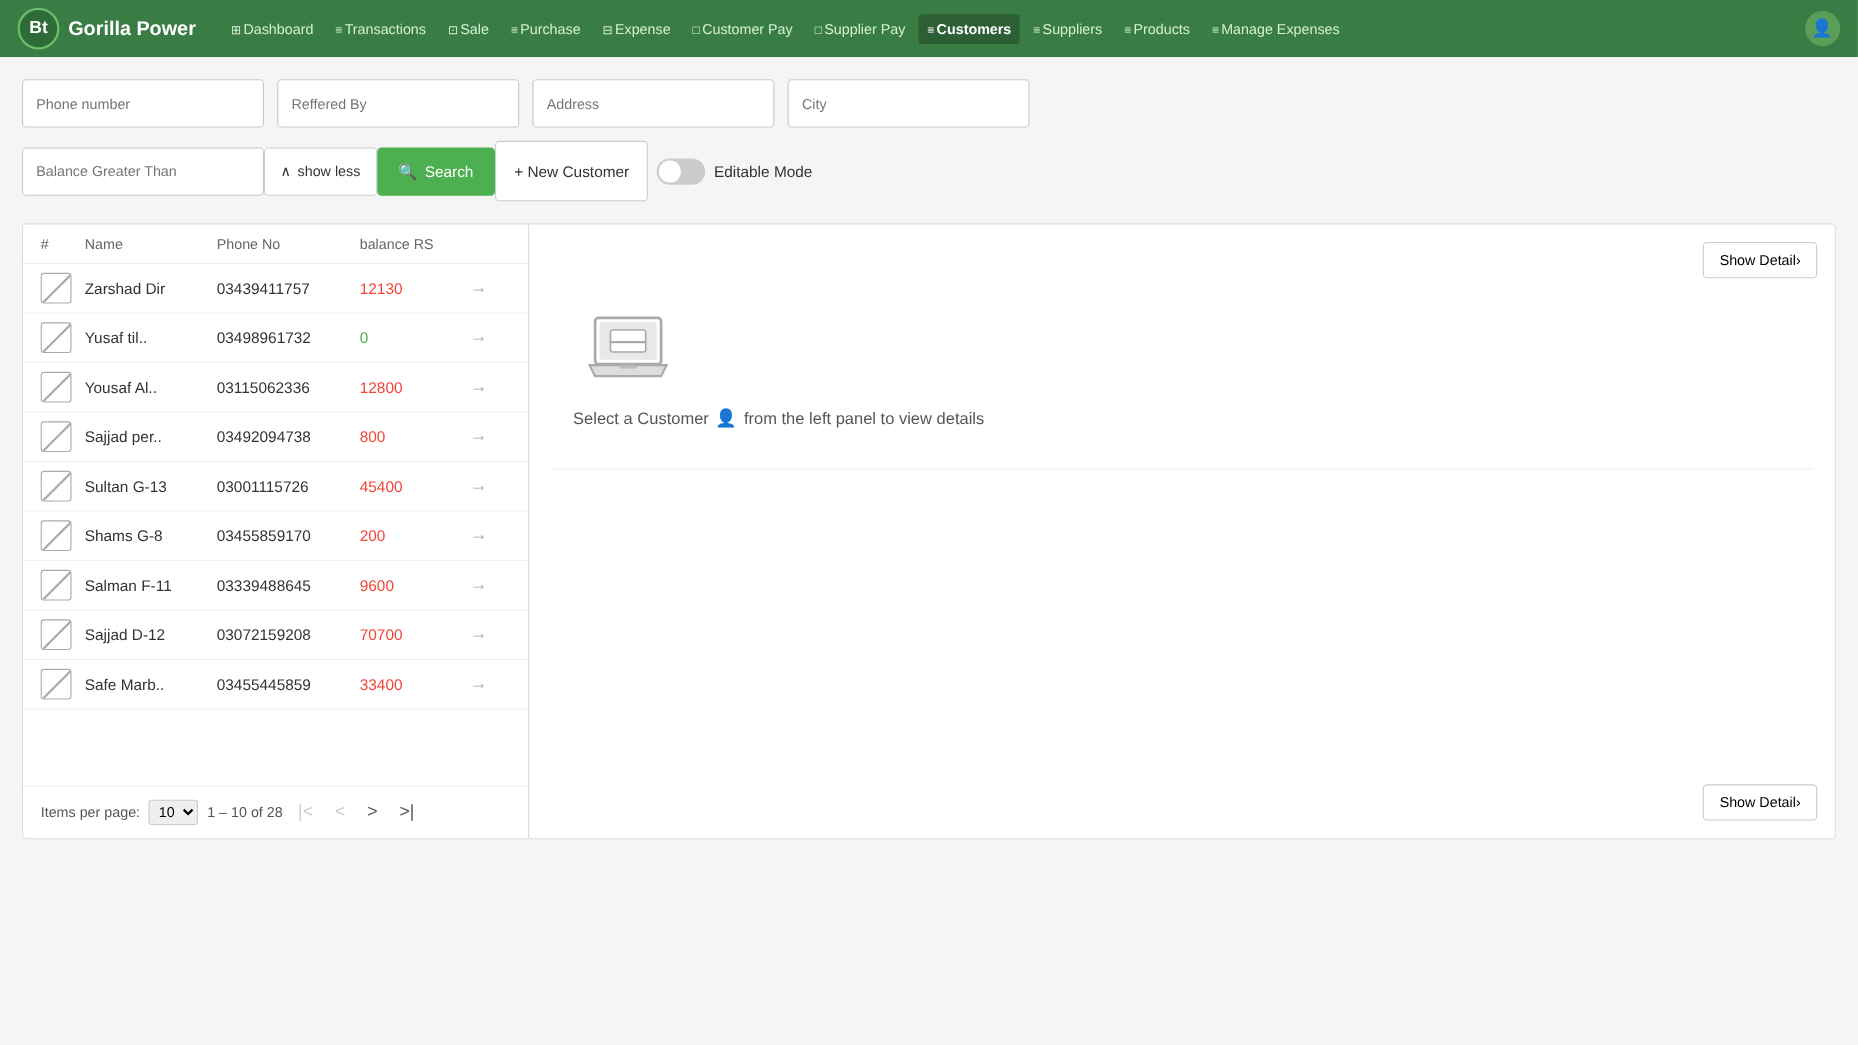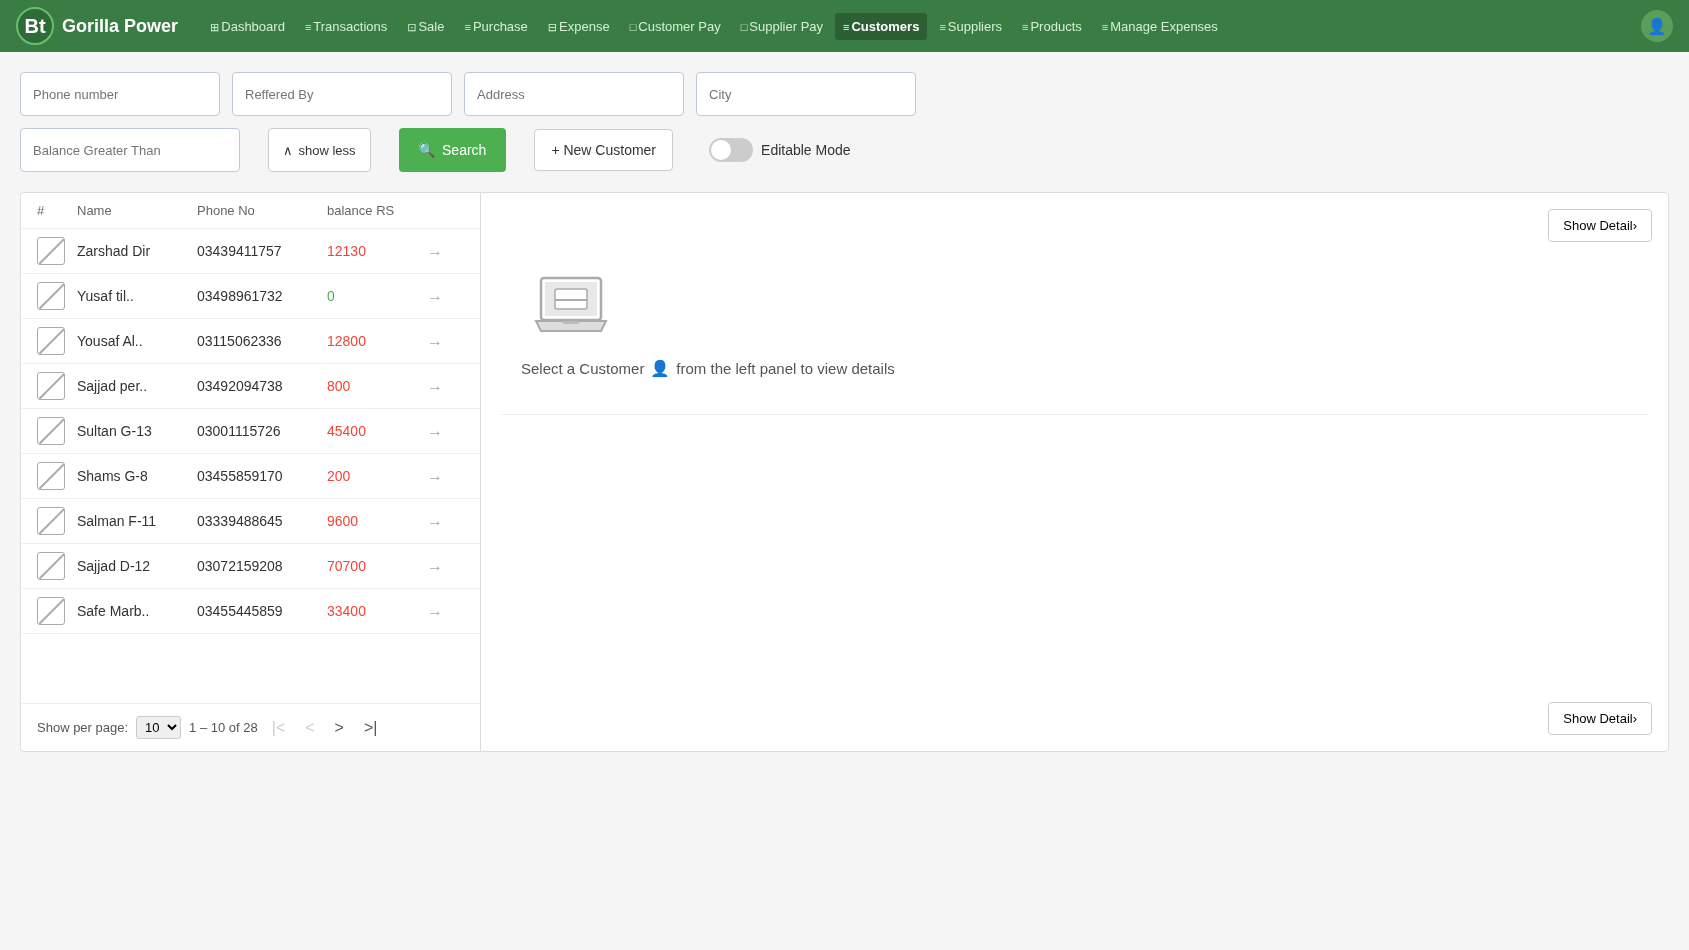--- a/index.html
+++ b/index.html
@@ -23,21 +23,21 @@
     .brand-logo {
       background: #2e6b38;
       border: 2px solid #6abf6a;
       border-radius: 50%;
       width: 38px;
       height: 38px;
       display: flex;
       align-items: center;
       justify-content: center;
       font-weight: bold;
-      font-size: 20px;
+      font-size: 16px;
       color: white;
     }
     .brand-name {
       font-size: 18px;
       font-weight: bold;
       color: white;
     }
     .nav-items {
       display: flex;
       align-items: center;
@@ -86,28 +86,28 @@
       border: 1px solid #c0c9d8;
       border-radius: 4px;
       padding: 10px 12px;
       font-size: 13px;
       color: #888;
       background: white;
       outline: none;
       height: 44px;
     }
     .input-customer { width: 220px; }
-    .input-phone { width: 200px; }
+    .input-phone { width: 220px; }
     .input-referred { width: 220px; }
     .input-address { width: 220px; }
     .input-city { width: 220px; }
 
     .filter-row2 {
       display: flex;
-      gap: 28px;
+      gap: 0;
       margin-bottom: 20px;
       align-items: center;
     }
     .input-balance { width: 220px; }
 
     .btn-show-less {
       background: white;
       border: 1px solid #ccc;
       border-radius: 4px;
       padding: 10px 14px;
@@ -138,21 +138,21 @@
       background: white;
       color: #333;
       border: 1px solid #ccc;
       border-radius: 4px;
       padding: 10px 16px;
       font-size: 14px;
       cursor: pointer;
       display: flex;
       align-items: center;
       gap: 6px;
-      height: 42px;
+      height: 55px;
       text-align: right;
     }
 
     .editable-mode {
       display: flex;
       align-items: center;
       gap: 8px;
       margin-left: 8px;
     }
     .toggle-switch {
@@ -474,21 +474,21 @@
 
       <div class="table-row">
         <div class="no-photo-icon"></div>
         <span>Safe Marb..</span>
         <span>03455445859</span>
         <span class="balance-positive">33400</span>
         <span class="arrow-cell">→</span>
       </div>
 
       <div class="pagination">
-        <span>Show per page:</span>
+        <span>Items per page:</span>
         <select class="pagination-select">
           <option>10</option>
           <option>25</option>
           <option>50</option>
         </select>
         <span>1 – 10 of 28</span>
         <button class="page-btn" disabled="">|&lt;</button>
         <button class="page-btn" disabled="">&lt;</button>
         <button class="page-btn">&gt;</button>
         <button class="page-btn">&gt;|</button>

